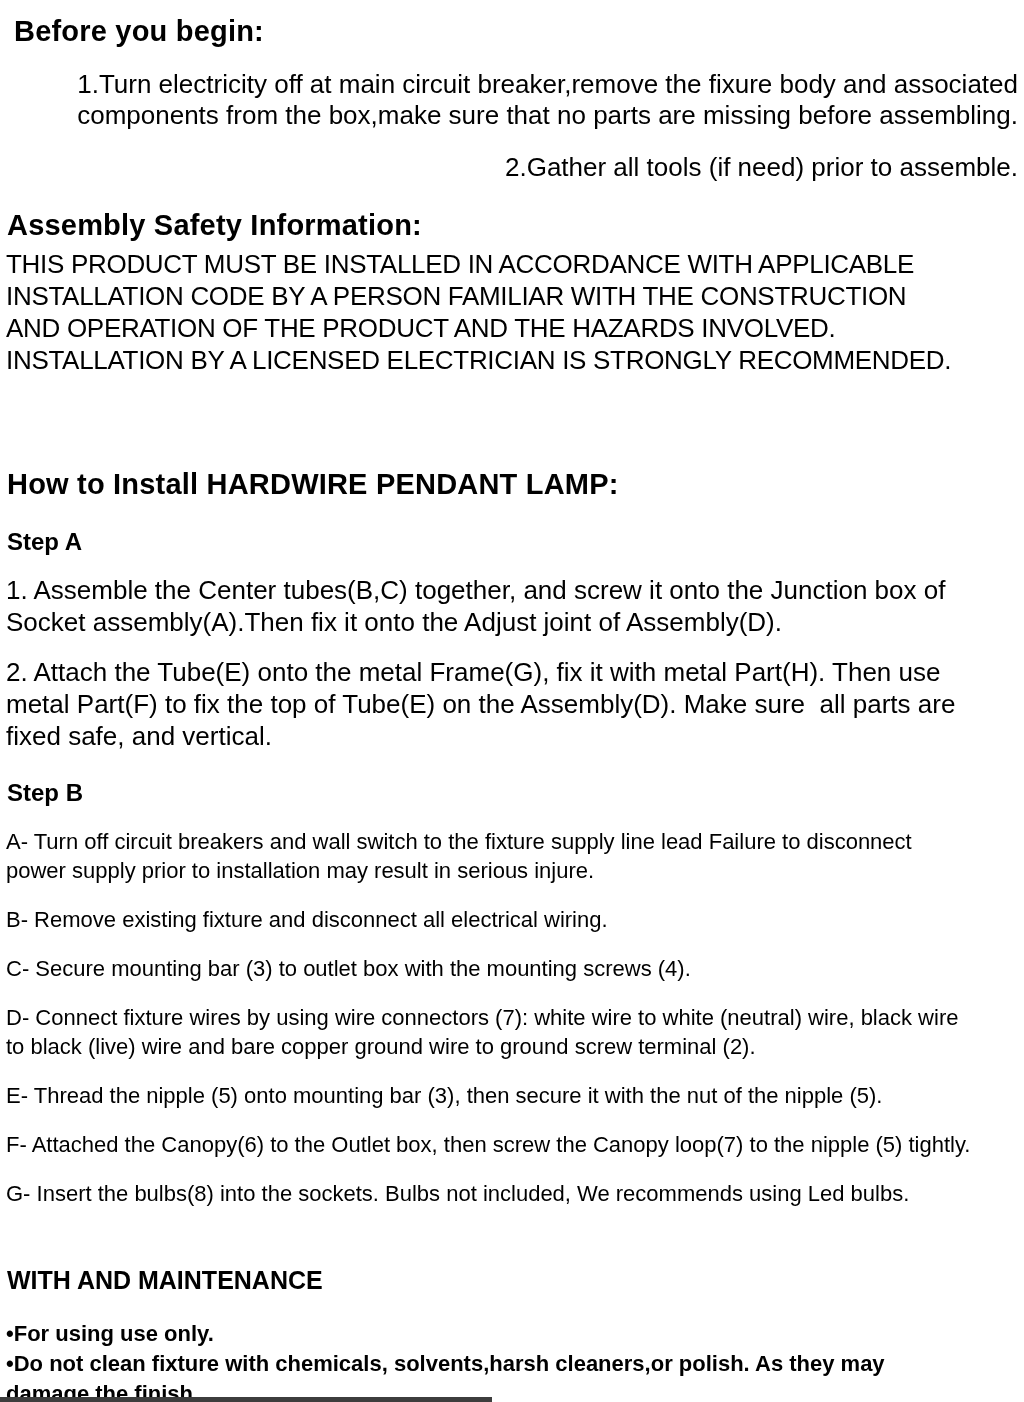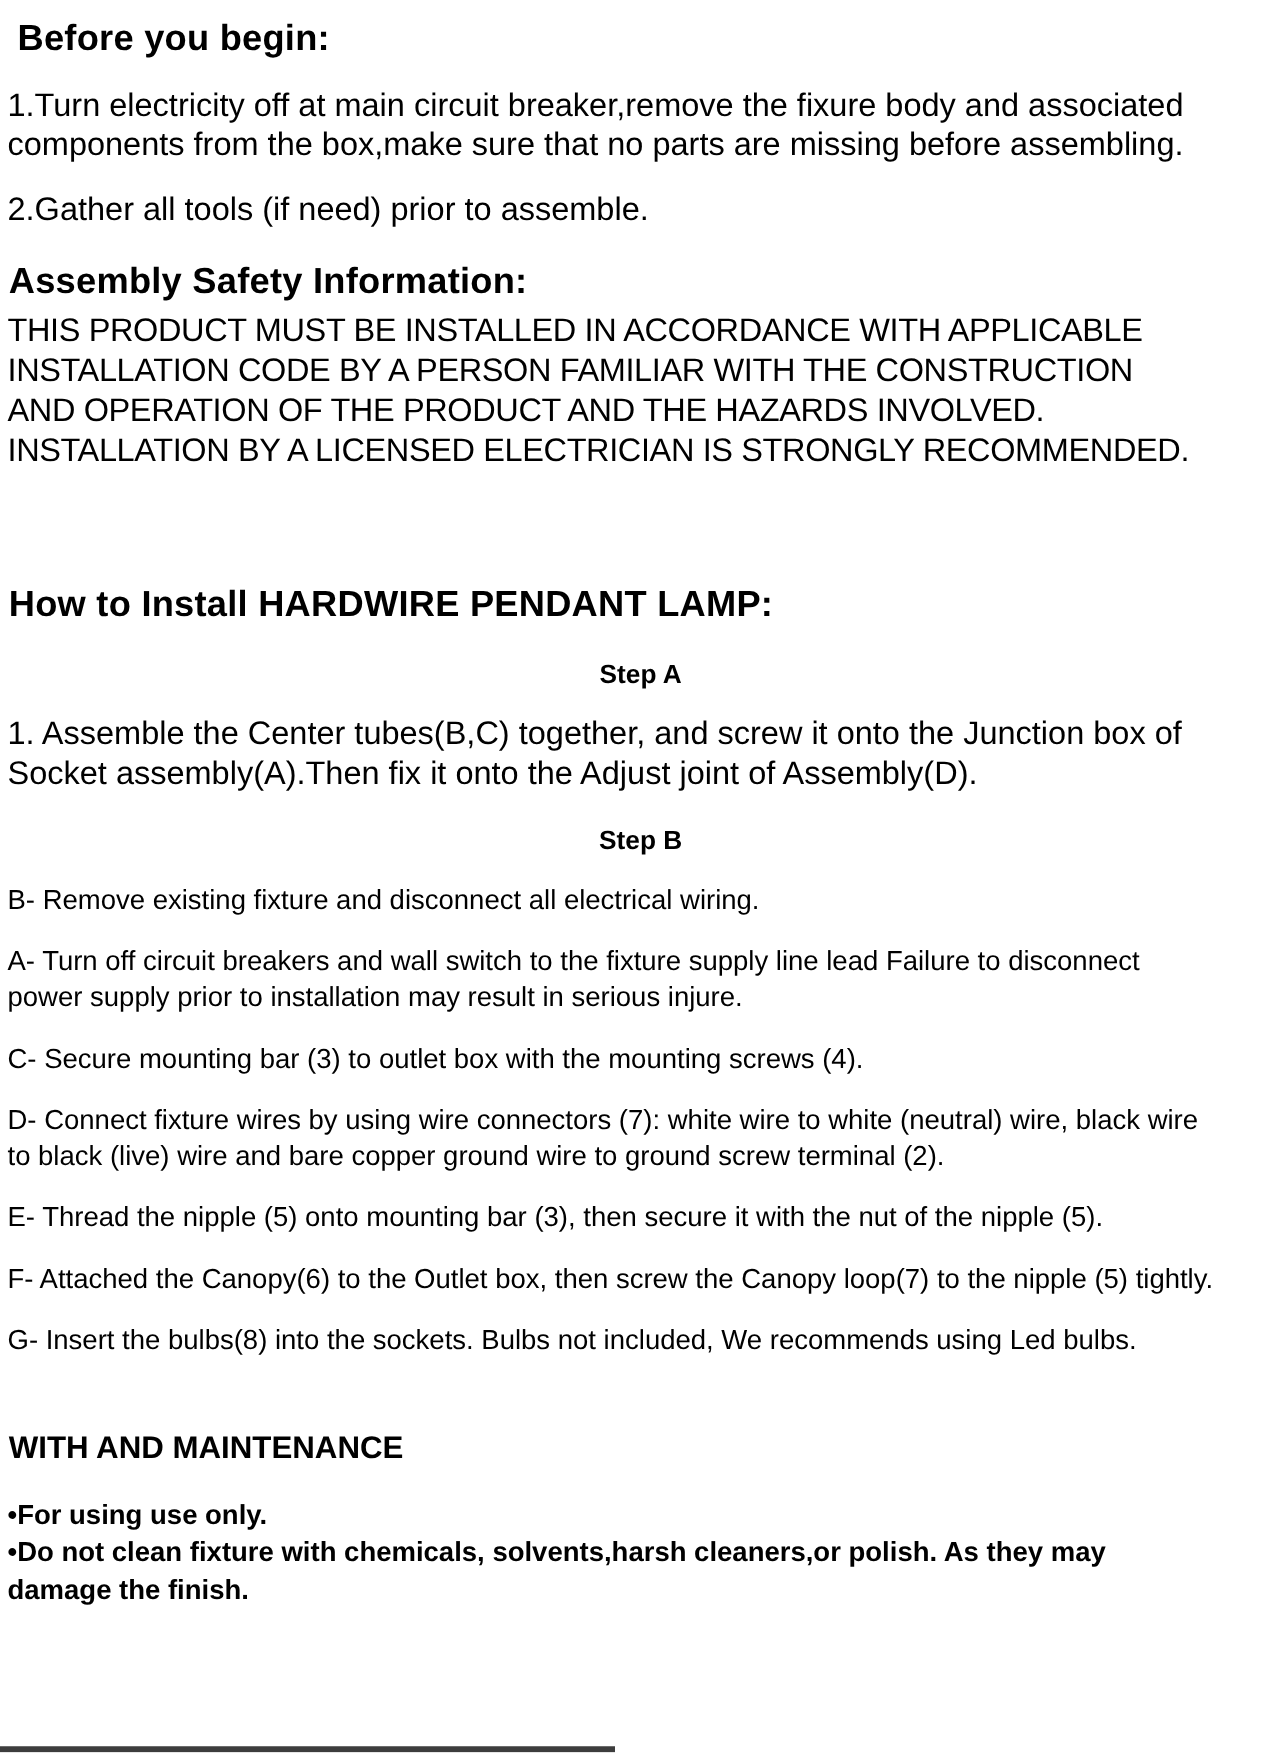--- a/index.html
+++ b/index.html
@@ -15,35 +15,35 @@
   }
   .h-main {
     font-size: 29px;
     font-weight: bold;
     letter-spacing: 0.2px;
   }
   .h-before { margin: 3px 0 0 8px; }
   .h-safety { margin: 26px 0 0 1px; }
   .h-install { margin: 92px 0 0 1px; }
   .h-step {
-    font-size: 21px;
+    font-size: 24px;
     font-weight: bold;
     margin: 27px 0 0 1px;
-    text-align: center;
   }
   .h-care {
     font-size: 25px;
     font-weight: bold;
     margin: 58px 0 0 1px;
   }
   .body-lg {
     font-size: 26px;
     line-height: 31px;
     white-space: pre-wrap;
     margin-top: 21px;
+    text-align: right;
   }
   .caps {
     font-size: 26px;
     line-height: 32px;
     letter-spacing: -0.3px;
     white-space: pre-wrap;
     margin-top: 6px;
   }
   .step-a-item {
     font-size: 26px;
@@ -96,30 +96,33 @@
 
   <h2 class="h-main h-install">How to Install HARDWIRE PENDANT LAMP:</h2>
 
   <h3 class="h-step">Step A</h3>
 
   <div>
 
       <p class="step-a-item">1. Assemble the Center tubes(B,C) together, and screw it onto the Junction box of
 Socket assembly(A).Then fix it onto the Adjust joint of Assembly(D).</p>
 
+      <p class="step-a-item">2. Attach the Tube(E) onto the metal Frame(G), fix it with metal Part(H). Then use
+metal Part(F) to fix the top of Tube(E) on the Assembly(D). Make sure  all parts are
+fixed safe, and vertical.</p>
     </div>
 
   <h3 class="h-step">Step B</h3>
 
   <div class="stepb-list">
 
-      <p class="stepb-item">B- Remove existing fixture and disconnect all electrical wiring.</p>
-
       <p class="stepb-item">A- Turn off circuit breakers and wall switch to the fixture supply line lead Failure to disconnect
 power supply prior to installation may result in serious injure.</p>
+
+      <p class="stepb-item">B- Remove existing fixture and disconnect all electrical wiring.</p>
 
       <p class="stepb-item">C- Secure mounting bar (3) to outlet box with the mounting screws (4).</p>
 
       <p class="stepb-item">D- Connect fixture wires by using wire connectors (7): white wire to white (neutral) wire, black wire
 to black (live) wire and bare copper ground wire to ground screw terminal (2).</p>
 
       <p class="stepb-item">E- Thread the nipple (5) onto mounting bar (3), then secure it with the nut of the nipple (5).</p>
 
       <p class="stepb-item">F- Attached the Canopy(6) to the Outlet box, then screw the Canopy loop(7) to the nipple (5) tightly.</p>
 

